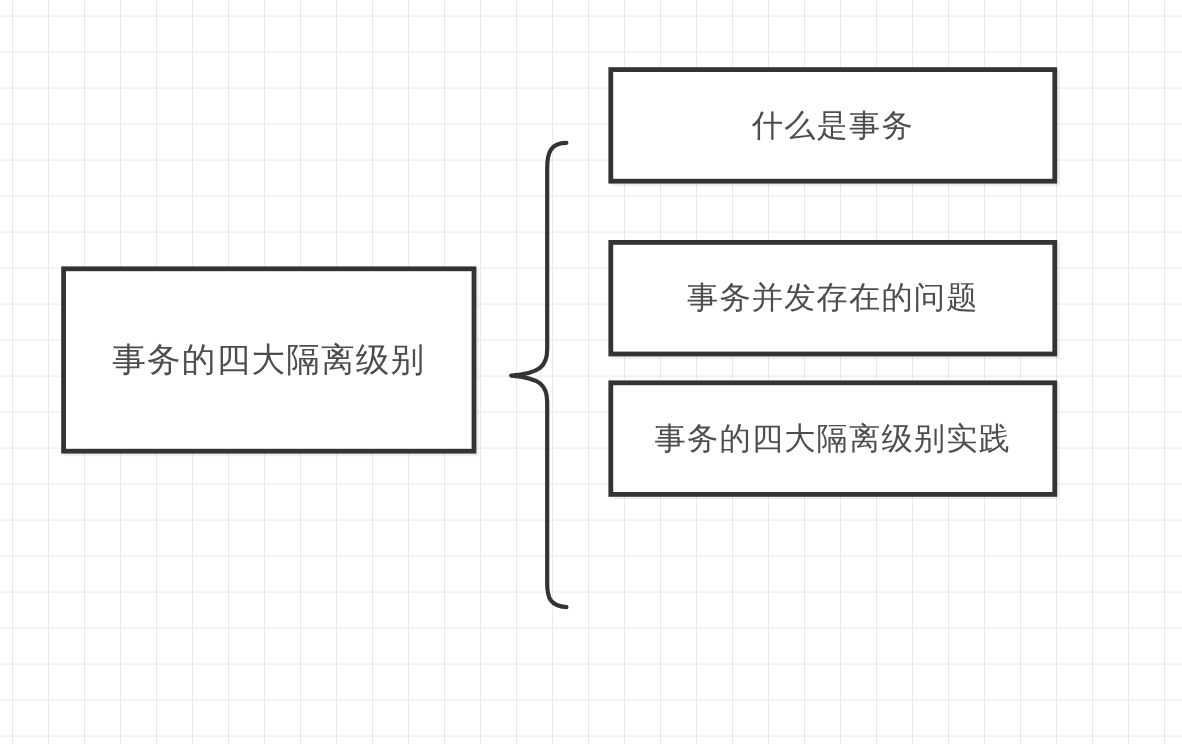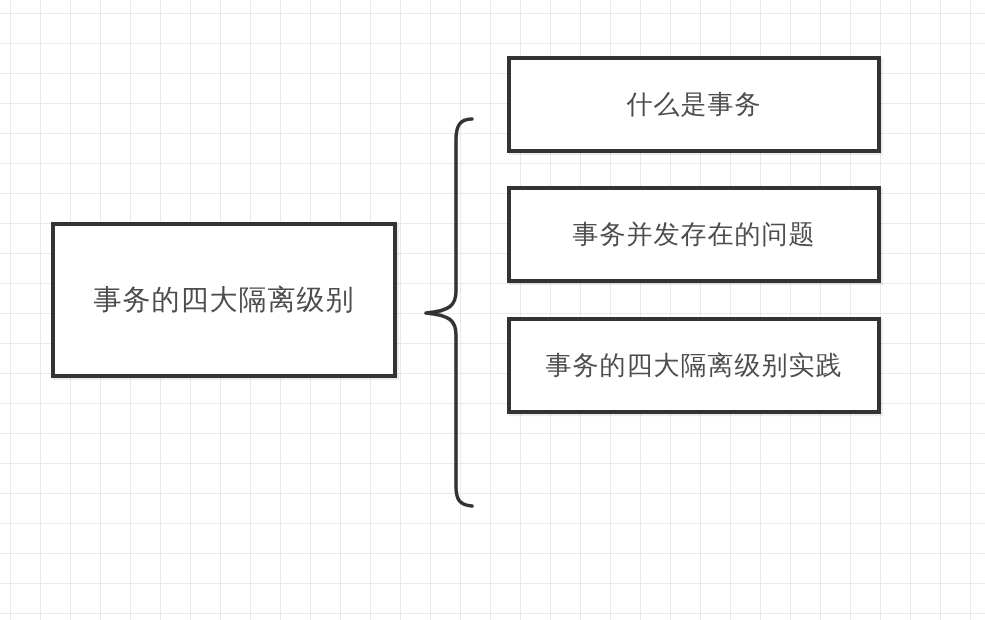--- a/index.html
+++ b/index.html
@@ -38,21 +38,21 @@
   }
   .node.root{
     left:51px; top:222px; width:346px; height:156px;
     font-size:28px;
   }
   .node.branch{
     left:507px; width:374px; height:97px;
     font-size:26px;
   }
   .node.b1{ top:56px;  }
-  .node.b2{ top:186px; }
+  .node.b2{ top:200px; }
   .node.b3{ top:317px;font-family:Liberation Serif, serif; }
   .node.b4{ top:457px; }
   .brace{
     position:absolute;
     left:0; top:0;
     width:985px; height:620px;
     pointer-events:none;
   }
   .brace path{
     fill:none;

